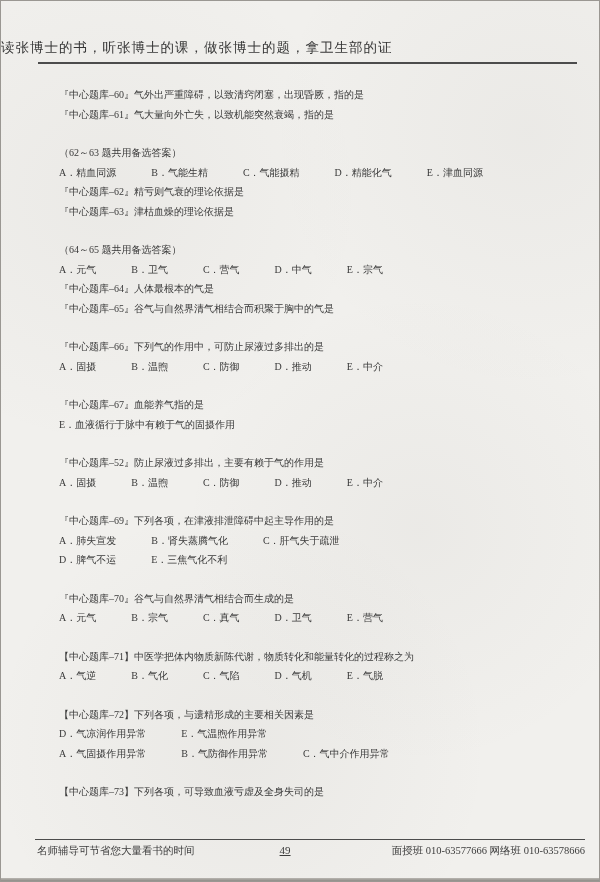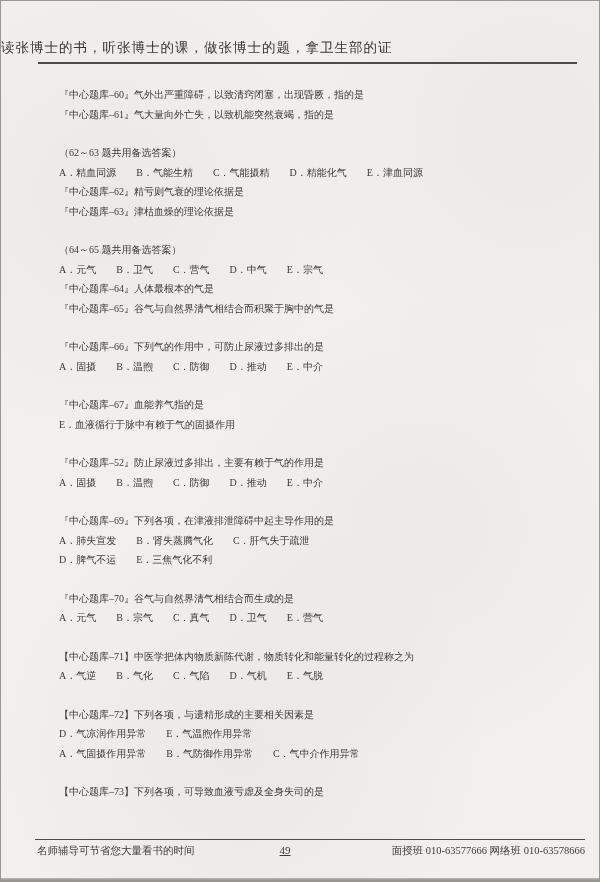--- a/index.html
+++ b/index.html
@@ -32,21 +32,21 @@
   .header-rule{
     position:absolute;top:61px;left:37px;right:22px;
     height:0;border-top:2px solid #4c4c4c;
   }
   .doc-body{
     position:absolute;top:84px;left:58px;right:28px;
     font-size:10px;color:#393939;
   }
   .group{margin-bottom:19px;}
   .line{line-height:19.5px;white-space:nowrap;}
-  .line.options{display:flex;gap:20px;}
+  .line.options{display:flex;gap:35px;}
   .line.options .opt{display:inline-block;}
   .footer-rule{
     position:absolute;top:838px;left:34px;right:14px;
     height:0;border-top:1.5px solid #4c4c4c;
   }
   .footer{
     position:absolute;top:843px;left:36px;right:14px;
     font-size:10.5px;color:#3c3c3c;
     display:flex;align-items:baseline;
   }

